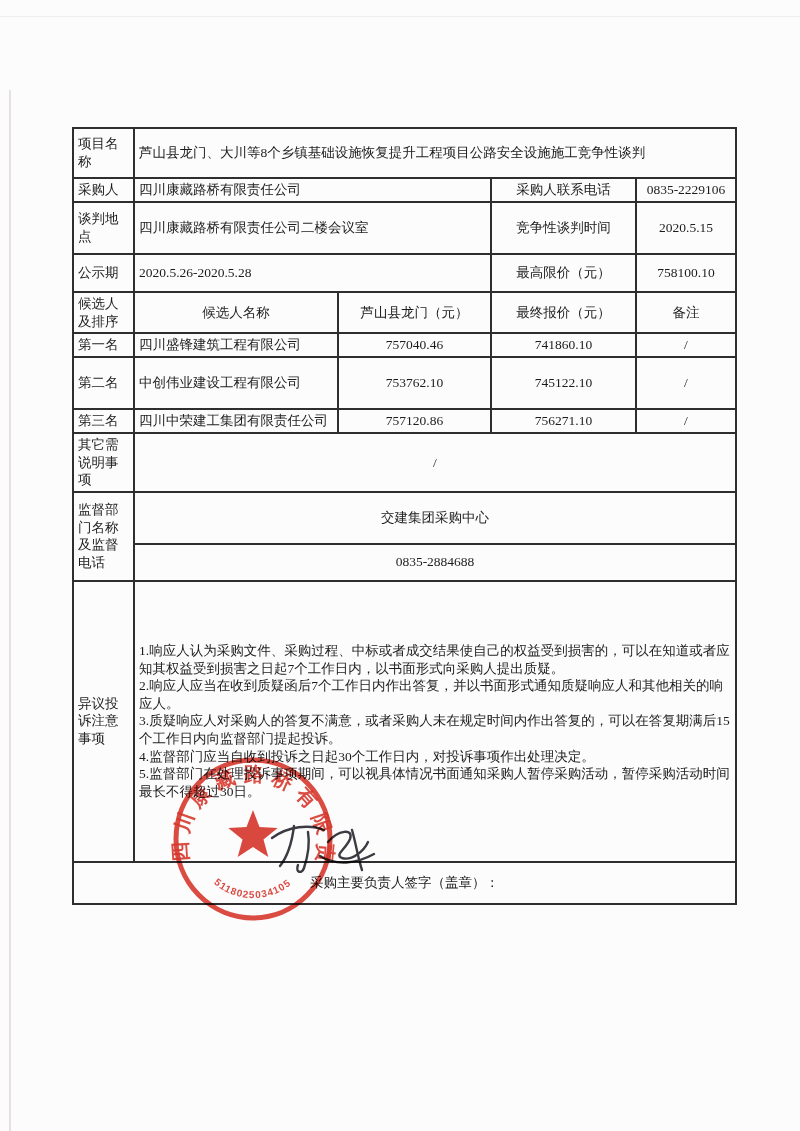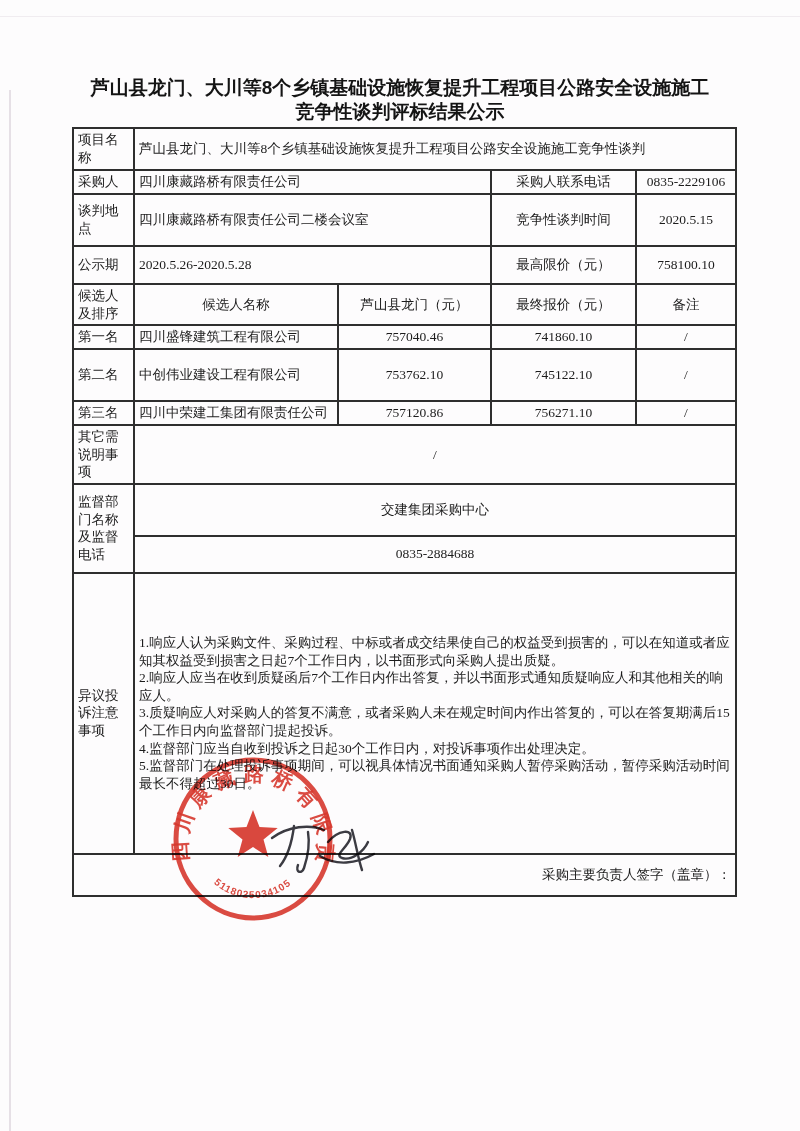--- a/index.html
+++ b/index.html
@@ -25,48 +25,44 @@
   }
   table.doc td{
     border:2px solid #2e2e2e;
     font-size:13.5px;line-height:1.3;
     padding:2px 4px;vertical-align:middle;
     overflow:hidden;
   }
   td.lab{font-size:13px;padding:2px 1px 2px 4px;text-align:left;line-height:1.35;}
   td.l{text-align:left;padding-left:6px;}
   td.c{text-align:center;}
-  .h46{height:42px}.h40{height:24px}.h38{height:52px}.h28{height:38px}
+  .h46{height:50px}.h40{height:24px}.h38{height:52px}.h28{height:38px}
   .h33{height:33px}.h37{height:37px}.h281{height:281px}.h42{height:42px}
   td.notice{
     text-align:left;vertical-align:middle;
     padding:40px 8px 12px 6px;font-size:13.5px;line-height:21px;
   }
-  td.sigrow{text-align:right;padding-left:5px;font-size:13.5px;}
+  td.sigrow{text-align:center;padding-left:5px;font-size:13.5px;}
 
   .stamp{
     position:absolute;left:170px;top:756px;width:166px;height:168px;
     mix-blend-mode:multiply;opacity:.92;
   }
   .signature{
     position:absolute;left:262px;top:816px;width:130px;height:64px;
     mix-blend-mode:multiply;
   }
 </style>
 </head>
 <body>
 
 <div class="paper">
   <div class="edge-left"></div>
   <div class="edge-top"></div>
 
-  <div class="title">
-    <div>芦山县龙门、大川等8个乡镇基础设施恢复提升工程项目公路安全设施施工</div>
-    <div>竞争性谈判评标结果公示</div>
-  </div>
 
   <table class="doc">
     <colgroup>
       <col style="width:61px">
         <col style="width:204px">
         <col style="width:153px">
       <col style="width:145px">
         <col style="width:100px">
     </colgroup>
     <tbody>

